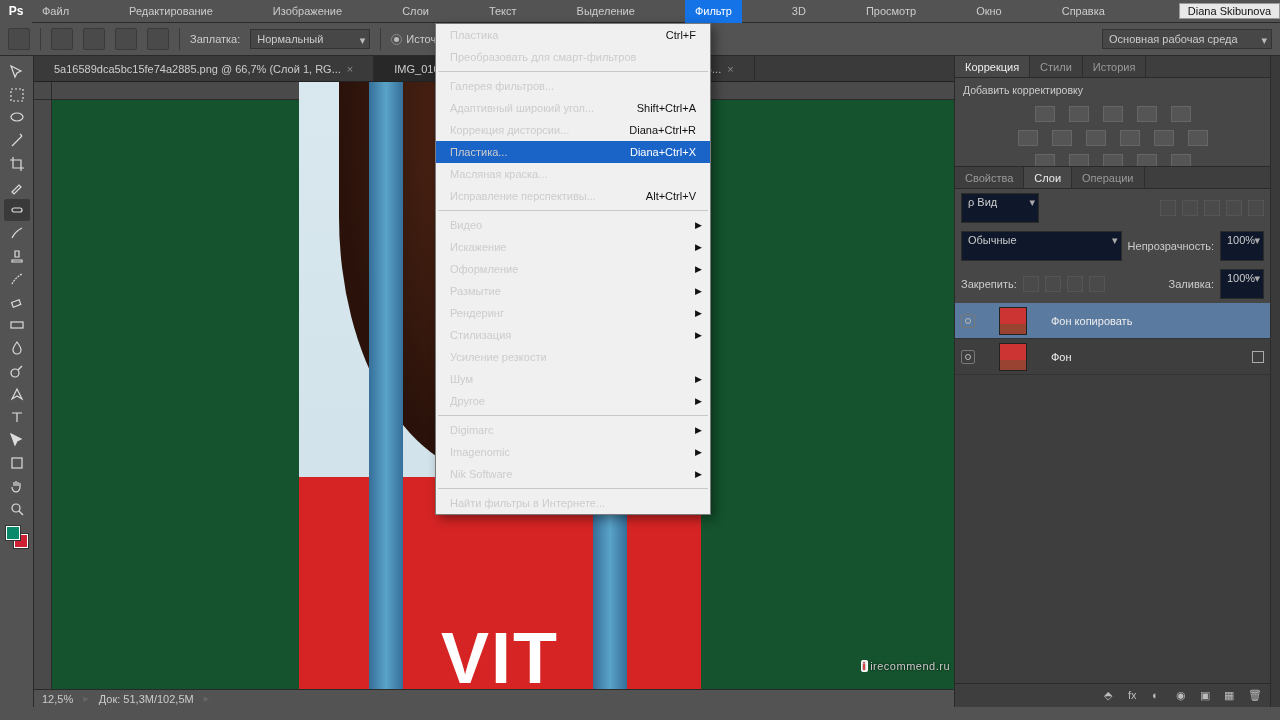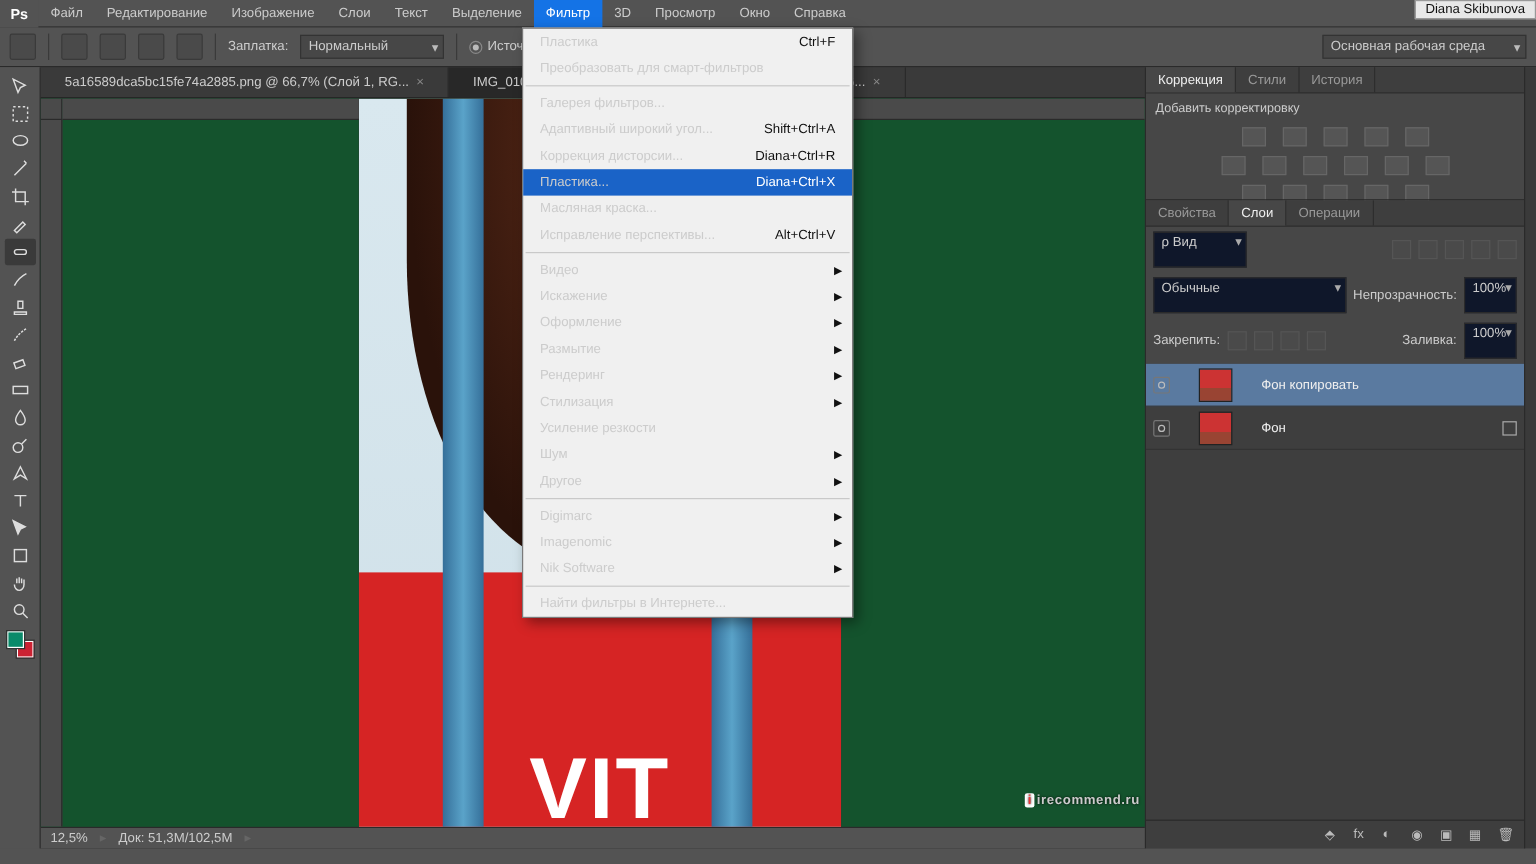--- a/index.html
+++ b/index.html
@@ -1,17 +1,17 @@
 <!DOCTYPE html>
 <html><head>
 <meta charset="utf-8">
 <style>
 *{margin:0;padding:0;box-sizing:border-box;font-family:"Segoe UI",Tahoma,Arial,sans-serif;font-size:11px;color:#ccc;-webkit-user-select:none;user-select:none}
 html,body{width:1280px;height:720px;background:#535353;overflow:hidden}
-.menubar{height:23px;background:#535353;display:flex;align-items:flex-start;border-bottom:1px solid #2a2a2a}
+.menubar{height:23px;background:#535353;display:flex;align-items:center;border-bottom:1px solid #2a2a2a}
 .ps-logo{width:32px;height:23px;display:flex;align-items:center;justify-content:center;color:#fff;font-weight:bold;font-size:12px;background:#535353}
 .menu-item{padding:0 10px;height:23px;line-height:23px;cursor:default}
 .menu-item.active{background:#1473e6;color:#fff}
 .user-tag{margin-left:auto;background:#e8e8e8;color:#111;padding:1px 8px;border:1px solid #999}
 .optbar{height:33px;background:#535353;border-bottom:1px solid #2a2a2a;display:flex;align-items:center;padding:0 8px;gap:10px}
 .opt-sep{width:1px;height:22px;background:#3a3a3a}
 .opt-icon{width:22px;height:22px;border:1px solid #3a3a3a;background:#4a4a4a;border-radius:2px}
 .opt-label{color:#ccc}
 .opt-select{background:#474747;border:1px solid #333;height:20px;padding:0 18px 0 6px;position:relative;min-width:120px;line-height:18px}
 .opt-select:after{content:"▾";position:absolute;right:4px;top:1px;color:#bbb}
@@ -67,29 +67,29 @@
 .lock-ic{margin-left:auto;width:12px;height:12px;border:1px solid #aaa}
 .panel-foot{height:24px;background:#3e3e3e;border-top:1px solid #2a2a2a;display:flex;align-items:center;justify-content:flex-end;gap:10px;padding:0 8px}
 .panel-foot .fic{width:14px;height:14px;color:#bbb}
 .dropdown{position:absolute;left:435px;top:23px;width:276px;background:#f0f0f0;border:1px solid #7a7a7a;box-shadow:4px 4px 10px rgba(0,0,0,.4);z-index:100}
 .dd-item{display:flex;align-items:center;height:22px;padding:0 14px;color:#111;font-size:12px;position:relative}
 .dd-item .sc{margin-left:auto;color:#111}
 .dd-item.hl{background:#1a63c7;color:#fff}
 .dd-item.hl .sc{color:#fff}
 .dd-item.sub:after{content:"▶";position:absolute;right:8px;font-size:9px;color:#111}
 .dd-sep{height:1px;background:#c9c9c9;margin:3px 2px}
-.watermark{position:absolute;right:4px;bottom:16px;color:#fff;font-size:12px;font-weight:bold;text-shadow:0 0 2px #000;letter-spacing:.5px}
+.watermark{position:absolute;right:4px;bottom:16px;color:#fff;font-size:12px;font-weight:normal;text-shadow:0 0 2px #000;letter-spacing:.5px}
 .watermark b{background:#fff;color:#e33;padding:0 2px;margin-right:2px;border-radius:2px}
 </style>
 </head>
 <body>
 
 <div class="menubar">
   <div class="ps-logo">Ps</div>
-  <div id="menus" style="display: flex;">
+  <div id="menus" style="display: flex; gap: 40px;">
       <div class="menu-item">Файл</div>
       <div class="menu-item">Редактирование</div>
       <div class="menu-item">Изображение</div>
       <div class="menu-item">Слои</div>
       <div class="menu-item">Текст</div>
       <div class="menu-item">Выделение</div>
       <div class="menu-item active">Фильтр</div>
       <div class="menu-item">3D</div>
       <div class="menu-item">Просмотр</div>
       <div class="menu-item">Окно</div>

